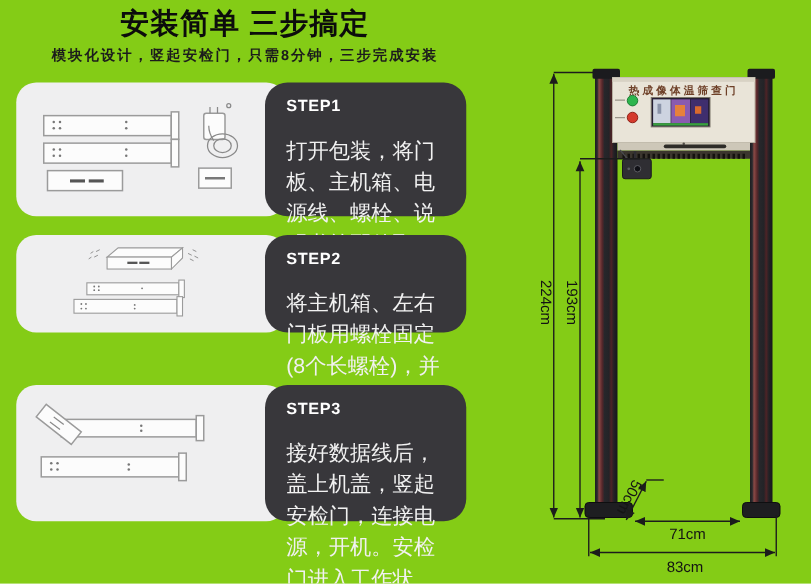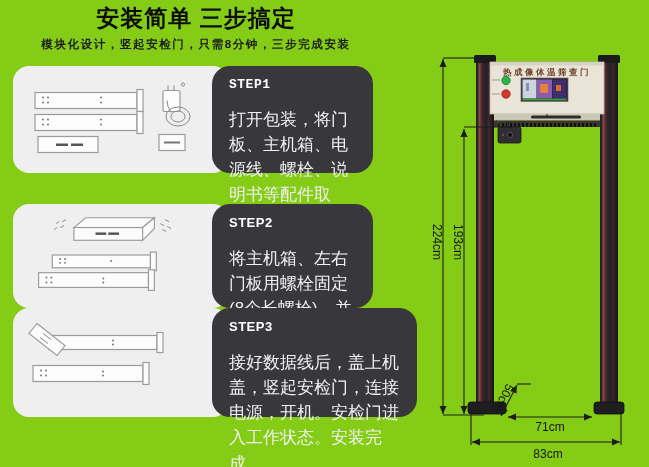--- a/index.html
+++ b/index.html
@@ -7,23 +7,23 @@
           font-family:"Liberation Sans","DejaVu Sans",sans-serif;color:#111;}
 
   
   .page-title{position:absolute;left:0;top:3px;width:392px;text-align:center;
               font-size:23px;font-weight:900;letter-spacing:1px;color:#0c0c0c;}
   .page-subtitle{position:absolute;left:0;top:37px;width:392px;text-align:center;
                  font-size:11.5px;font-weight:700;letter-spacing:1.6px;color:#1c1c1c;}
 
   
   .card{position:absolute;left:13px;width:360px;}
-  .card.c1{top:66px;height:107px;font-family:Liberation Mono, monospace;}
-  .card.c2{top:204px;height:104px;}
-  .card.c3{top:308px;height:109px;padding-left:44px;}
+  .card.c1{top:66px;height:107px;}
+  .card.c2{top:188px;height:78px;}
+  .card.c3{top:308px;height:109px;}
   .illus{position:absolute;left:0;top:0;width:216px;height:100%;
          background:#efeff0;border-radius:16px;}
   .illus svg{position:absolute;left:0;top:0;width:100%;height:100%;}
   .panel{position:absolute;left:199px;right:0;top:0;bottom:0;background:#38373b;
          border-radius:18px;padding:11px 12px 0 17px;box-sizing:border-box;}
   .step-label{font-size:13px;font-weight:800;color:#ffffff;letter-spacing:.5px;}
   .step-text{margin-top:16px;font-size:17px;line-height:1.48;color:#f1f1f1;}
 
   .ln{stroke:#9b9b9b;stroke-width:1.2;fill:#fcfcfc;}
   .dot{fill:#777;}

